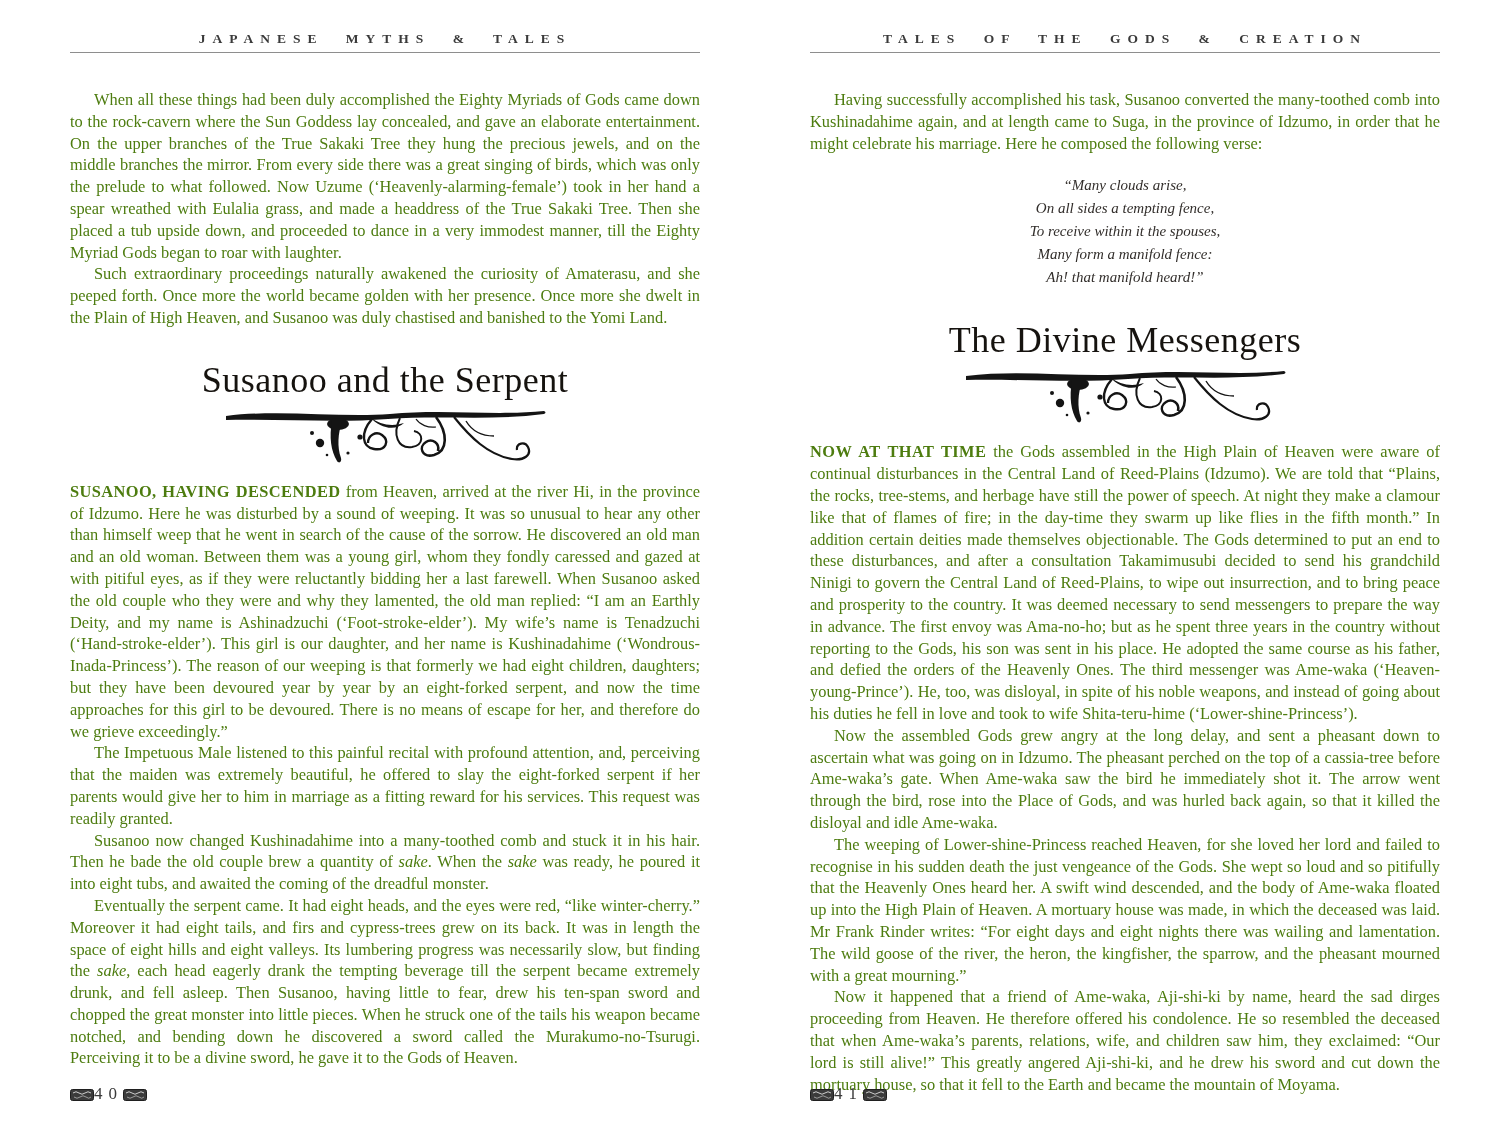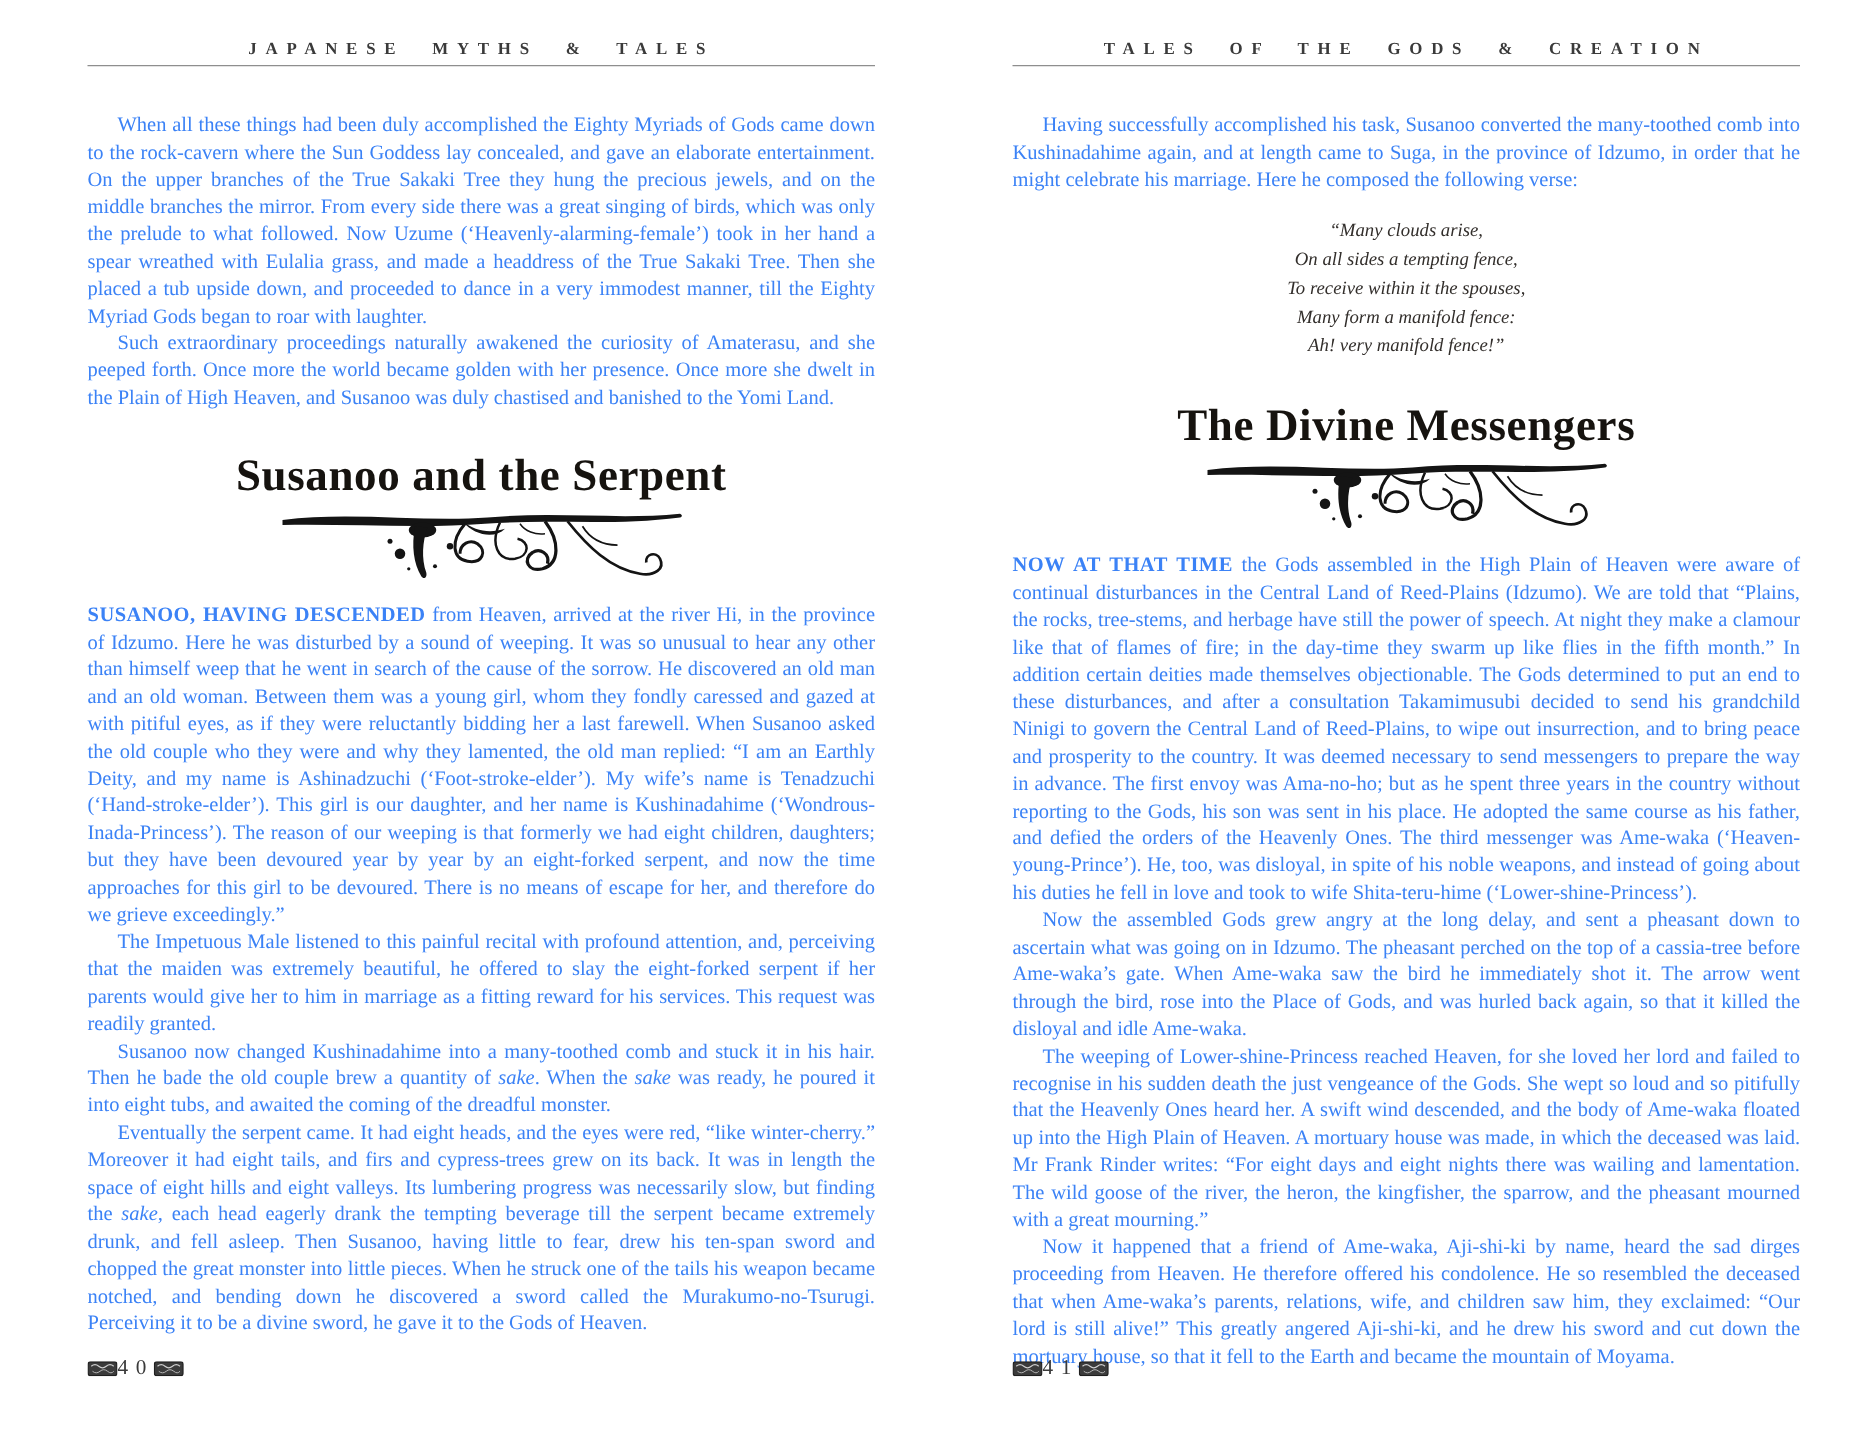--- a/index.html
+++ b/index.html
@@ -43,33 +43,33 @@
 
   .page-body {
     margin-top: 36px;
     color: #322e2b;
   }
   .para {
     margin: 0;
     font-size: 16.4px;
     line-height: 21.8px;
     text-align: justify;
-    color: #3b82f6;
+    color: #4d7c0f;
   }
   .para.indent { text-indent: 24px; }
   .lead {
     font-weight: bold;
     letter-spacing: 0.4px;
   }
 
   .section-heading {
     margin: 30px 0 2px 0;
     text-align: center;
     font-size: 36px;
-    font-weight: bold;
+    font-weight: normal;
     letter-spacing: 0.5px;
     color: #16130f;
     font-family: "Liberation Serif", "DejaVu Serif", serif;
   }
   .flourish {
     display: block;
     margin: 0 auto 12px auto;
   }
 
   .verse {
@@ -163,21 +163,21 @@
       <div class="running-head-text">TALES OF THE GODS &amp; CREATION</div>
       <div class="head-rule"></div>
     </div>
     <div class="page-body">
         <p class="para indent"><span>Having successfully accomplished his task, Susanoo converted the many-toothed comb into Kushinadahime again, and at length came to Suga, in the province of Idzumo, in order that he might celebrate his marriage. Here he composed the following verse:</span></p>
         <div class="verse">
           <div class="verse-line">“Many clouds arise,</div>
           <div class="verse-line">On all sides a tempting fence,</div>
           <div class="verse-line">To receive within it the spouses,</div>
           <div class="verse-line">Many form a manifold fence:</div>
-          <div class="verse-line">Ah! very manifold fence!”</div>
+          <div class="verse-line">Ah! that manifold heard!”</div>
         </div>
         <h2 class="section-heading">The Divine Messengers</h2>
         <svg class="flourish" width="330" height="66" viewBox="0 0 330 66">
     <g fill="#141414" stroke="none">
       <path d="M6 13 C 60 6, 120 15, 170 11 C 225 6, 275 13, 324 8 C 326 9, 326 10, 324 11 C 270 18, 220 12, 168 16 C 120 20, 60 16, 6 17 Z"></path>
       <ellipse cx="118" cy="21" rx="11" ry="6"></ellipse>
       <path d="M112 18 C 109 34, 111 48, 117 58 C 119 61, 122 59, 121 55 C 117 44, 118 30, 122 19 Z"></path>
       <path d="M150 14 C 160 22, 172 24, 184 20 C 176 28, 160 26, 150 14 Z"></path>
       <circle cx="100" cy="40" r="4.2"></circle>
       <circle cx="92" cy="30" r="2"></circle>

